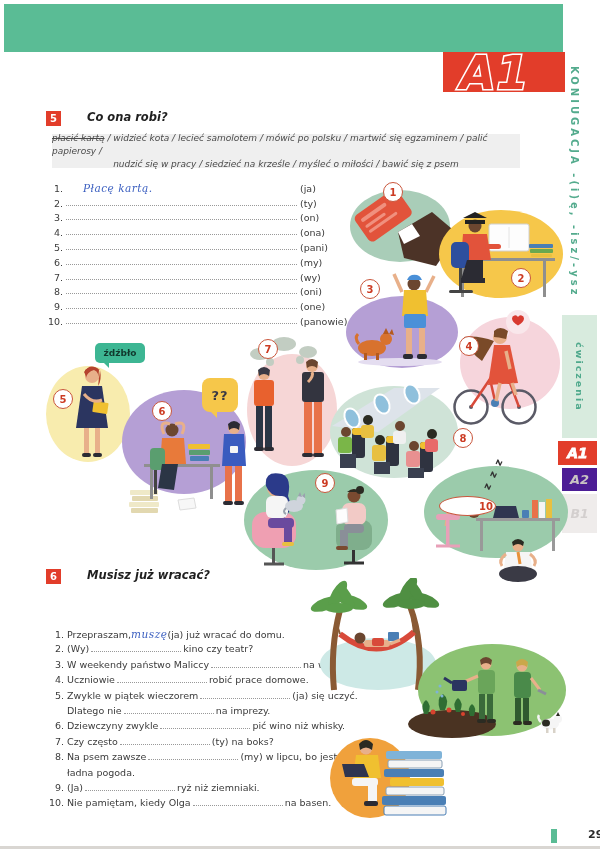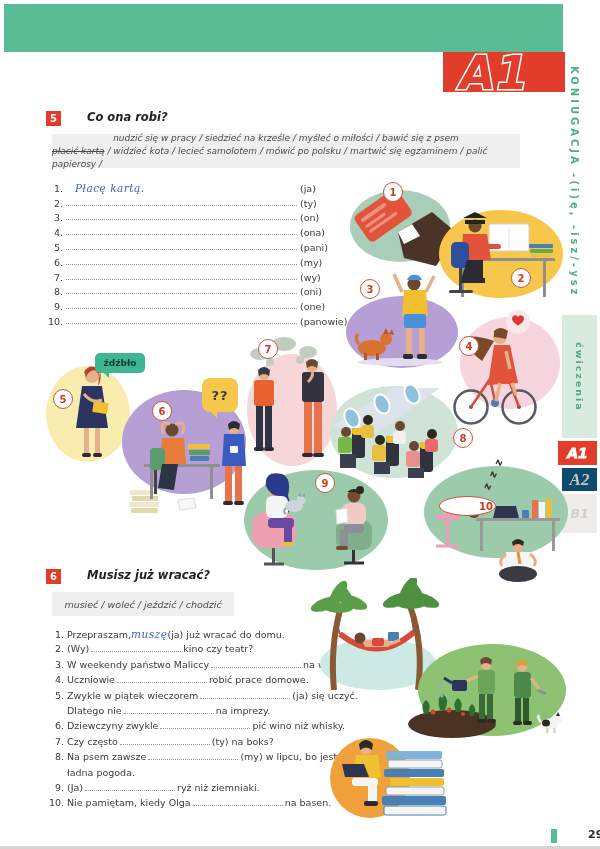--- a/index.html
+++ b/index.html
@@ -13,21 +13,21 @@
           color:#e23d2a;-webkit-text-stroke:3px #fff;paint-order:stroke fill;letter-spacing:1px;line-height:1;}
   .vtitle{position:absolute;left:569px;top:66px;height:240px;writing-mode:vertical-rl;
           color:#53ab8d;font-size:10px;font-weight:bold;letter-spacing:3px;}
   .cwbox{position:absolute;left:562px;top:315px;width:35px;height:123px;background:#d8ebde;
          display:flex;align-items:center;justify-content:center;}
   .cwbox span{writing-mode:vertical-rl;color:#4fa98c;font-size:9.5px;font-weight:bold;letter-spacing:2px;}
   .tab{position:absolute;display:flex;align-items:center;justify-content:center;
        font-weight:bold;font-style:italic;}
   .tab-a1{left:558px;top:441px;width:39px;height:24px;background:#e23d2a;color:#fff;font-size:14px;
           -webkit-text-stroke:0.8px #fff;}
-  .tab-a2{left:562px;top:468px;width:35px;height:23px;background:#0c4a6e;color:#c9c4c3;font-size:17px;font-family:Liberation Serif, serif;}
+  .tab-a2{left:562px;top:468px;width:35px;height:23px;background:#4c1d95;color:#c9c4c3;font-size:13px;}
   .tab-b1{left:562px;top:494px;width:35px;height:39px;background:#efeceb;color:#d3cfce;font-size:12.5px;}
   .pgbar{position:absolute;left:551px;top:829px;width:6px;height:14px;background:#5abc95;}
   .pgnum{position:absolute;left:561px;top:828px;font-size:11px;font-weight:bold;color:#2b2b2b;margin-left:27px;}
   .bottom-edge{position:absolute;left:0;top:846px;width:600px;height:3px;background:#d9d6d2;}
 
   
   .exnum{position:absolute;width:15px;height:15px;background:#e23d2a;color:#fff;font-size:10px;
          font-weight:bold;display:flex;align-items:center;justify-content:center;}
   .extitle{position:absolute;font-size:11.5px;font-weight:bold;font-style:italic;color:#1f1f1f;margin-left:16px;}
   .wordbank{position:absolute;background:#efefef;color:#4a4a4a;font-style:italic;font-size:9px;
@@ -35,34 +35,34 @@
   .strike{text-decoration:line-through;}
 
   
   .ex5rows{position:absolute;left:46px;top:179px;width:312px;}
   .ex5row{display:flex;align-items:flex-end;height:14.8px;font-size:9.5px;color:#3b3b3b;}
   .ex5row .n{width:17px;text-align:right;flex:none;}
   .ex5row .mid{flex:1;margin:0 3px 3px 3px;border-bottom:1.5px dotted #999;height:1px;}
   .ex5row .mid.noline{border-bottom:none;}
   .ex5row .pron{width:58px;flex:none;text-align:left;}
   .ans{font-family:"DejaVu Serif",serif;font-style:italic;color:#3b5fc0;font-size:10.5px;
-       letter-spacing:0.5px;margin-left:12px;white-space:nowrap;}
+       letter-spacing:0.5px;margin-left:20px;white-space:nowrap;}
 
   
   .ex6rows{position:absolute;left:46px;top:628px;width:316px;}
   .ex6row{display:flex;align-items:baseline;height:15.4px;font-size:9.5px;color:#3b3b3b;white-space:nowrap;}
   .ex6row .n{width:18px;text-align:right;flex:none;margin-right:3px;}
   .blank{display:inline-block;width:90px;border-bottom:1.5px dotted #999;height:8px;margin:0 2px;}
 
   
   .scene{position:absolute;}
   .numcirc{position:absolute;width:18px;height:18px;border-radius:50%;background:#fff;
            border:1.6px solid #c9563c;color:#cc3b23;font-size:10px;font-weight:bold;
            display:flex;align-items:center;justify-content:center;z-index:5;}
-  .bub-zdzblo{position:absolute;left:95px;top:353px;width:50px;height:20px;background:#3db693;
+  .bub-zdzblo{position:absolute;left:95px;top:343px;width:50px;height:20px;background:#3db693;
               border-radius:5px;color:#11382d;font-size:9px;font-weight:bold;display:flex;
               align-items:center;justify-content:center;z-index:4;text-align:center;}
   .bub-zdzblo::after{content:"";position:absolute;left:8px;bottom:-5px;border:6px solid transparent;
               border-top-color:#3db693;border-bottom:0;border-right:0;}
   .bub-q{position:absolute;left:202px;top:378px;width:36px;height:34px;background:#f6c74a;
          border-radius:8px;display:flex;align-items:center;justify-content:center;
          font-weight:bold;font-size:13px;color:#3a3a45;z-index:4;letter-spacing:1px;}
   .bub-q::first-letter{color:#d8362a;font-size:18px;}
   .bub-q::after{content:"";position:absolute;left:8px;bottom:-6px;border:7px solid transparent;
          border-top-color:#f6c74a;border-bottom:0;border-right:0;}
@@ -85,22 +85,22 @@
   <div class="tab tab-a2">A2</div>
   <div class="tab tab-b1">B1</div>
   <div class="pgbar"></div>
   <div class="pgnum">29</div>
   <div class="bottom-edge"></div>
 
   <div class="exnum" style="left:46px;top:111px;">5</div>
   <div class="extitle" style="left:71px;top:110px;">Co ona robi?</div>
 
   <div class="wordbank" style="left:52px;top:134px;width:468px;height:34px;">
+    <div><span class="strike">płacić kartą</span><span> / widzieć kota / lecieć samolotem / mówić po polsku / martwić się egzaminem / palić papierosy /</span></div>
     <div>nudzić się w pracy / siedzieć na krześle / myśleć o miłości / bawić się z psem</div>
-    <div><span class="strike">płacić kartą</span><span> / widzieć kota / lecieć samolotem / mówić po polsku / martwić się egzaminem / palić papierosy /</span></div>
   </div>
 
   <div class="ex5rows">
     <div class="ex5row">
         <span class="n">1.</span>
         <span class="ans">Płacę kartą.</span>
         <span class="mid noline"></span>
         <span class="pron">(ja)</span>
       </div>
     <div class="ex5row">
@@ -414,23 +414,20 @@
   <div class="numcirc" style="left:453px;top:428px;">8</div>
   <div class="numcirc" style="left:315px;top:473px;">9</div>
   <div class="numcirc" style="left:439px;top:496px;padding-left:37px;">10</div>
 
   <div class="bub-zdzblo">źdźbło</div>
   <div class="bub-q">??</div>
   <div class="zzz">z z z</div>
 
   <div class="exnum" style="left:46px;top:569px;">6</div>
   <div class="extitle" style="left:71px;top:568px;">Musisz już wracać?</div>
-  <div class="wordbank" style="left:52px;top:592px;width:182px;height:24px;font-size:9.5px;">
-    <div>musieć / woleć / jeździć / chodzić</div>
-  </div>
 
   <div class="ex6rows">
     <div class="ex6row">
         <span class="n">1.</span>
         <span>Przepraszam, </span>
         <span class="ans" style="margin-left:0;">muszę</span>
         <span> (ja) już wracać do domu.</span>
       </div>
     <div class="ex6row">
         <span class="n">2.</span>

